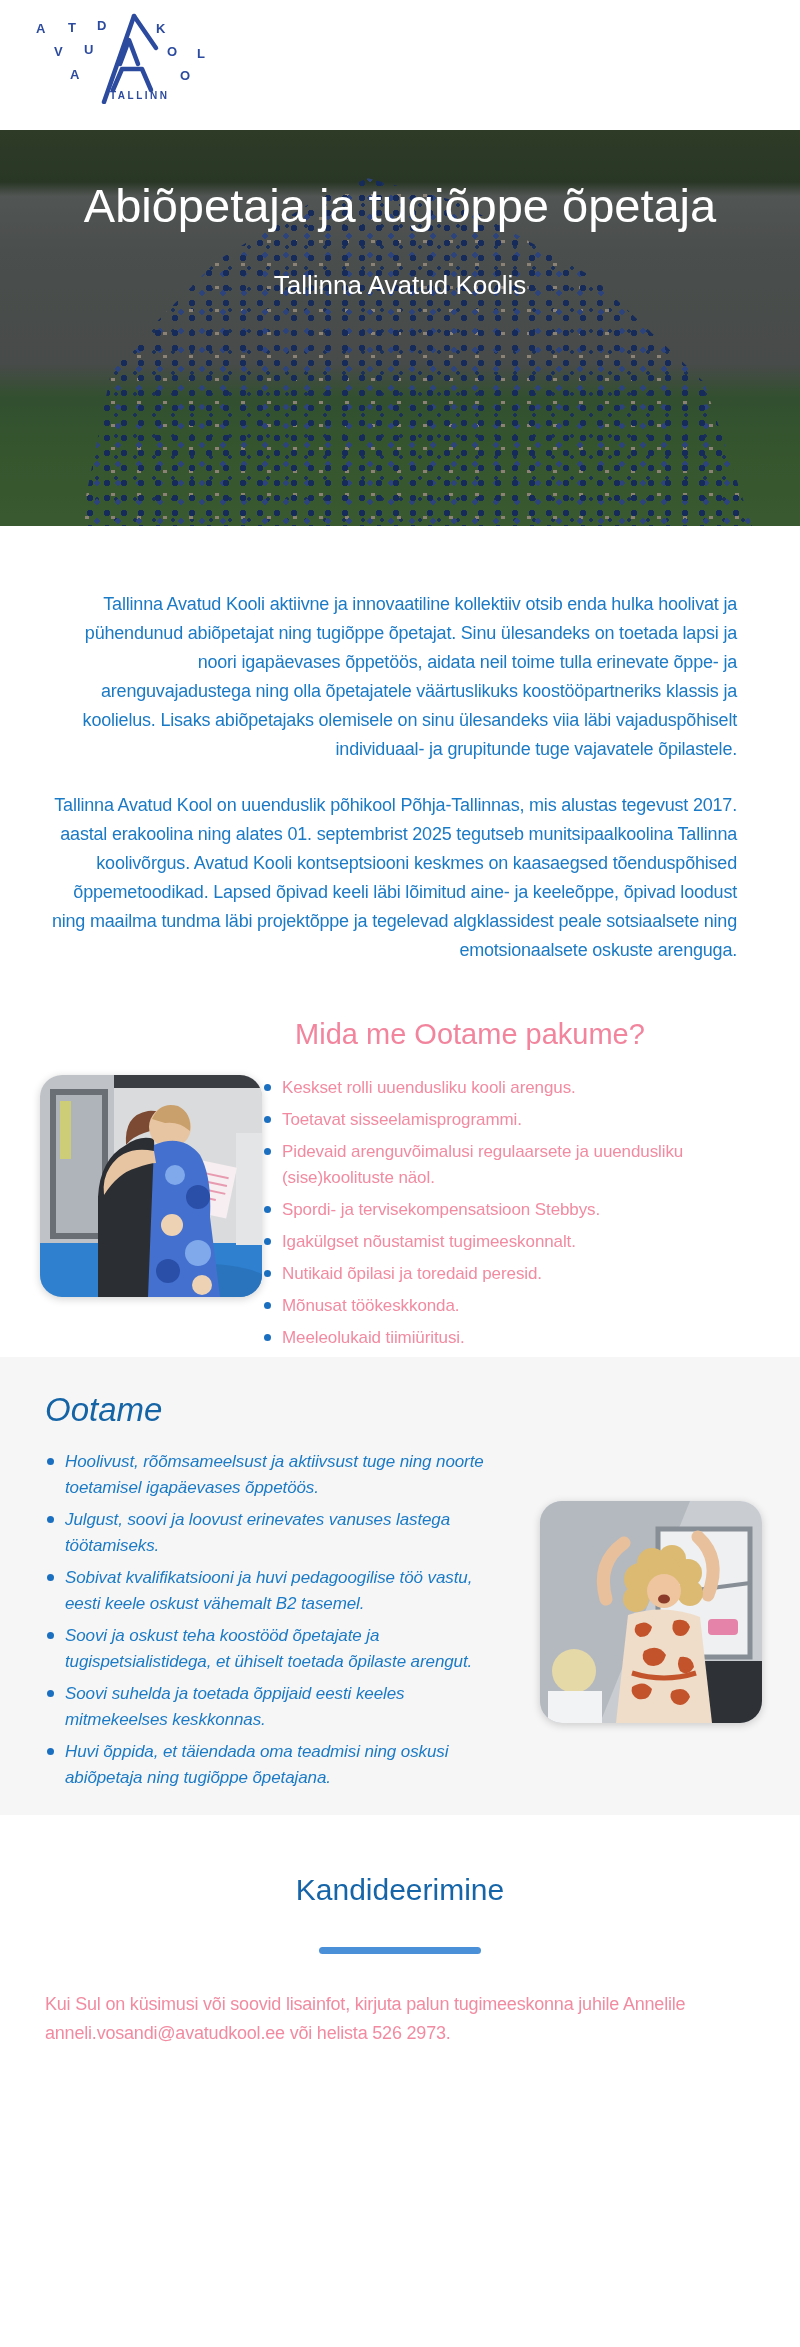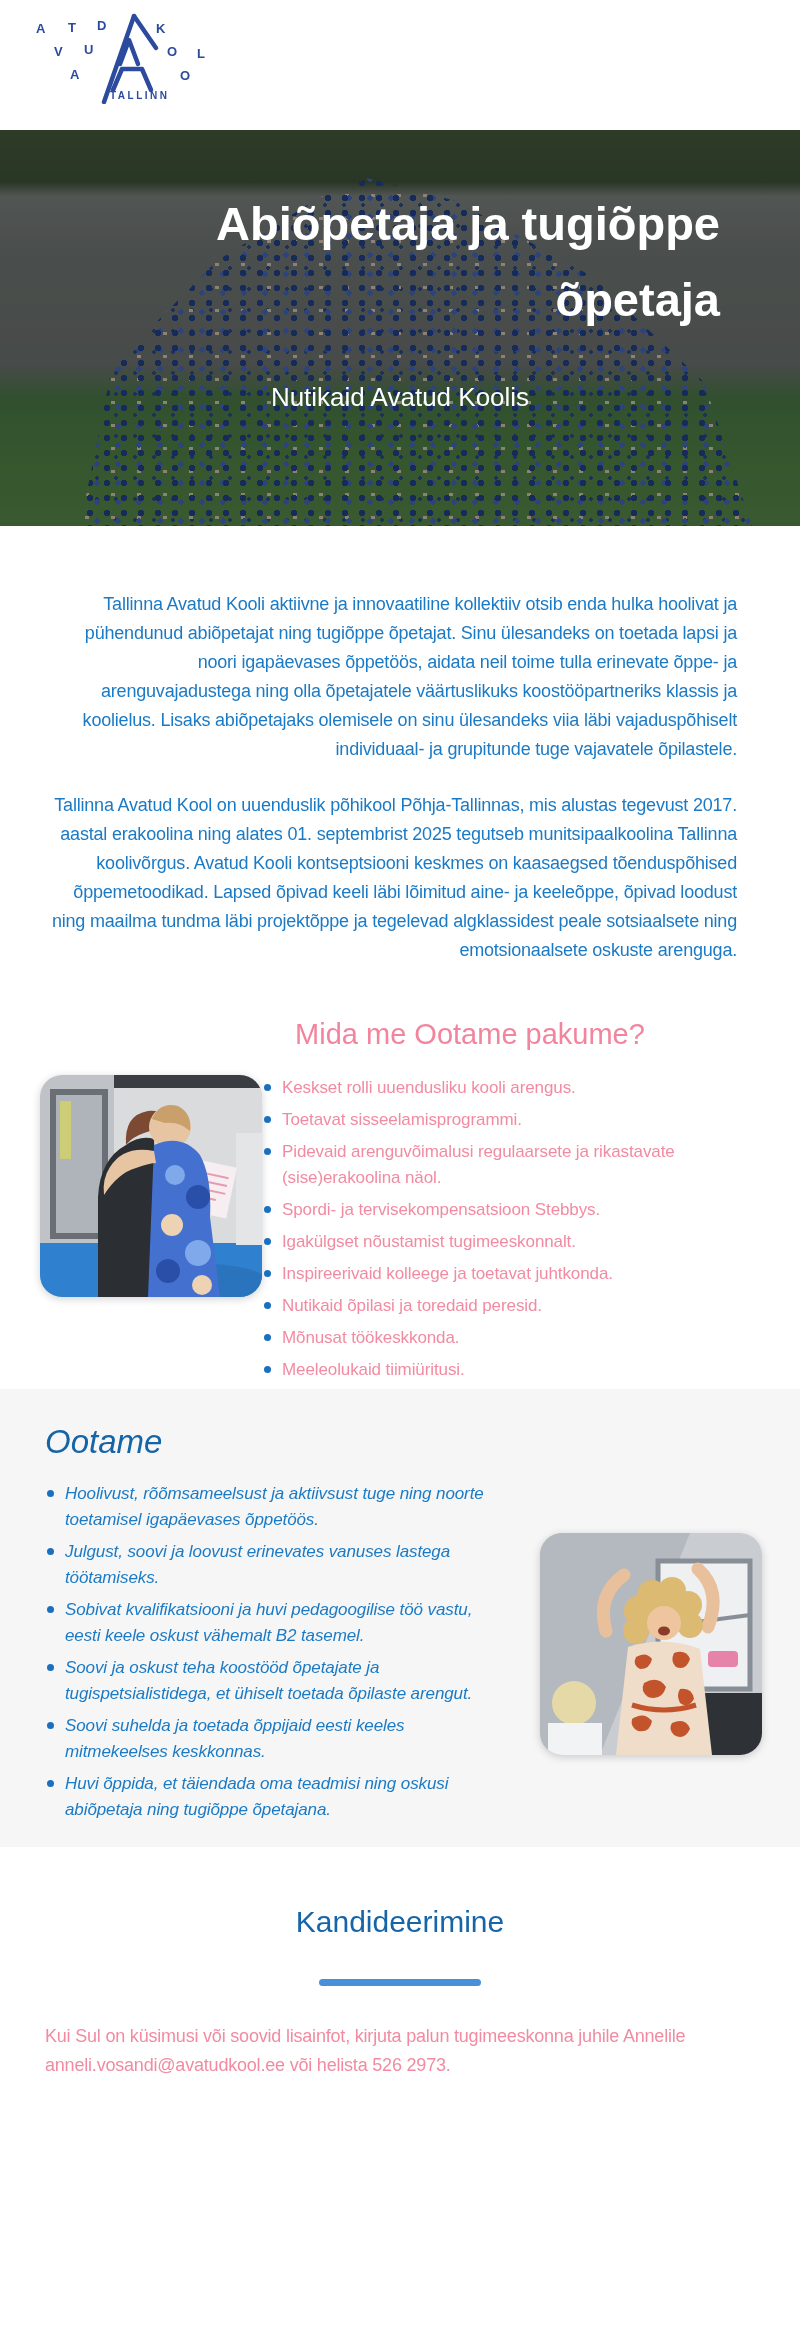--- a/index.html
+++ b/index.html
@@ -33,21 +33,21 @@
     clip-path:polygon(46% 8%,57% 14%,74% 34%,88% 62%,94% 100%,10% 100%,14% 58%,27% 30%,40% 13%);
     background-image:
       radial-gradient(circle 3.2px at 5px 5px,#1d3a80 97%,transparent),
       radial-gradient(circle 2.8px at 13px 12px,#3f62b5 97%,transparent),
       radial-gradient(circle 2.4px at 9px 1px,#d9c5ab 97%,transparent),
       radial-gradient(circle 2px at 2px 15px,#24457f 97%,transparent);
     background-size:17px 15px,21px 19px,26px 23px,19px 21px;}
   .tint{position:absolute;inset:0;background:rgba(12,18,30,.38);}
   .hero-text{position:absolute;inset:0;display:flex;flex-direction:column;align-items:center;
     padding-top:38px;color:#fff;}
-  .hero-title{font-size:47px;font-weight:700;line-height:1.62;text-align:right;max-width:640px;margin:18px;}
+  .hero-title{font-size:47px;font-weight:400;line-height:1.62;text-align:center;max-width:640px;margin:0;}
   .hero-sub{font-size:26px;font-weight:400;margin-top:26px;}
   
   .intro{padding:64px 45px 0;text-align:right;}
   .intro p{width:692px;font-size:18px;line-height:29px;letter-spacing:-.2px;
     color:var(--blue);margin:0 0 27px;}
   
   .offer{overflow:hidden;}
   .offer h2{margin:26px 0 24px 250px;width:440px;text-align:center;
     font-size:29px;font-weight:400;color:var(--pink-h);}
   .offer-row{display:flex;padding-left:40px;}
@@ -102,21 +102,21 @@
         <span class="logo-letter" style="left: 64px; top: 62px;">A</span>
         <span class="logo-letter" style="left: 174px; top: 63px;">O</span>
       </div>
   </header>
 
   <section class="hero">
     <div class="crowd"></div>
     <div class="tint"></div>
     <div class="hero-text">
       <h1 class="hero-title">Abiõpetaja ja tugiõppe õpetaja</h1>
-      <div class="hero-sub">Nutikaid Avatud Koolis</div>
+      <div class="hero-sub">Tallinna Avatud Koolis</div>
     </div>
   </section>
 
   <section class="intro">
     <p>Tallinna Avatud Kooli aktiivne ja innovaatiline kollektiiv otsib enda hulka hoolivat ja pühendunud abiõpetajat ning tugiõppe õpetajat. Sinu ülesandeks on toetada lapsi ja noori igapäevases õppetöös, aidata neil toime tulla erinevate õppe- ja arenguvajadustega ning olla õpetajatele väärtuslikuks koostööpartneriks klassis ja koolielus. Lisaks abiõpetajaks olemisele on sinu ülesandeks viia läbi vajaduspõhiselt individuaal- ja grupitunde tuge vajavatele õpilastele.</p>
     <p>Tallinna Avatud Kool on uuenduslik põhikool Põhja-Tallinnas, mis alustas tegevust 2017. aastal erakoolina ning alates 01. septembrist 2025 tegutseb munitsipaalkoolina Tallinna koolivõrgus. Avatud Kooli kontseptsiooni keskmes on kaasaegsed tõenduspõhised õppemetoodikad. Lapsed õpivad keeli läbi lõimitud aine- ja keeleõppe, õpivad loodust ning maailma tundma läbi projektõppe ja tegelevad algklassidest peale sotsiaalsete ning emotsionaalsete oskuste arenguga.</p>
   </section>
 
   <section class="offer">
     <h2>Mida me Ootame pakume?</h2>
@@ -149,24 +149,23 @@
           <circle cx="132" cy="150" r="11" fill="#edd3b4"></circle>
           <circle cx="158" cy="178" r="13" fill="#7fa9ea"></circle>
           <circle cx="128" cy="196" r="12" fill="#2a4fa8"></circle>
           <circle cx="162" cy="210" r="10" fill="#edd3b4"></circle>
           <path d="M114,76 Q84,70 70,92 Q62,104 64,120 Q78,98 96,93 Q110,88 116,88 Z" fill="#e8c5a2"></path>
         </svg>
       </div>
       <ul class="blist offer-list">
           <li>Keskset rolli uuendusliku kooli arengus.</li>
           <li>Toetavat sisseelamisprogrammi.</li>
-          <li>Pidevaid arenguvõimalusi regulaarsete ja rikastavate (sise)erakoolina näol.</li>
+          <li>Pidevaid arenguvõimalusi regulaarsete ja uuendusliku (sise)koolituste näol.</li>
           <li>Spordi- ja tervisekompensatsioon Stebbys.</li>
           <li>Igakülgset nõustamist tugimeeskonnalt.</li>
-          <li>Inspireerivaid kolleege ja toetavat juhtkonda.</li>
           <li>Nutikaid õpilasi ja toredaid peresid.</li>
           <li>Mõnusat töökeskkonda.</li>
           <li>Meeleolukaid tiimiüritusi.</li>
         </ul>
     </div>
   </section>
 
   <section class="expect">
     <h2>Ootame</h2>
     <div class="expect-row">

